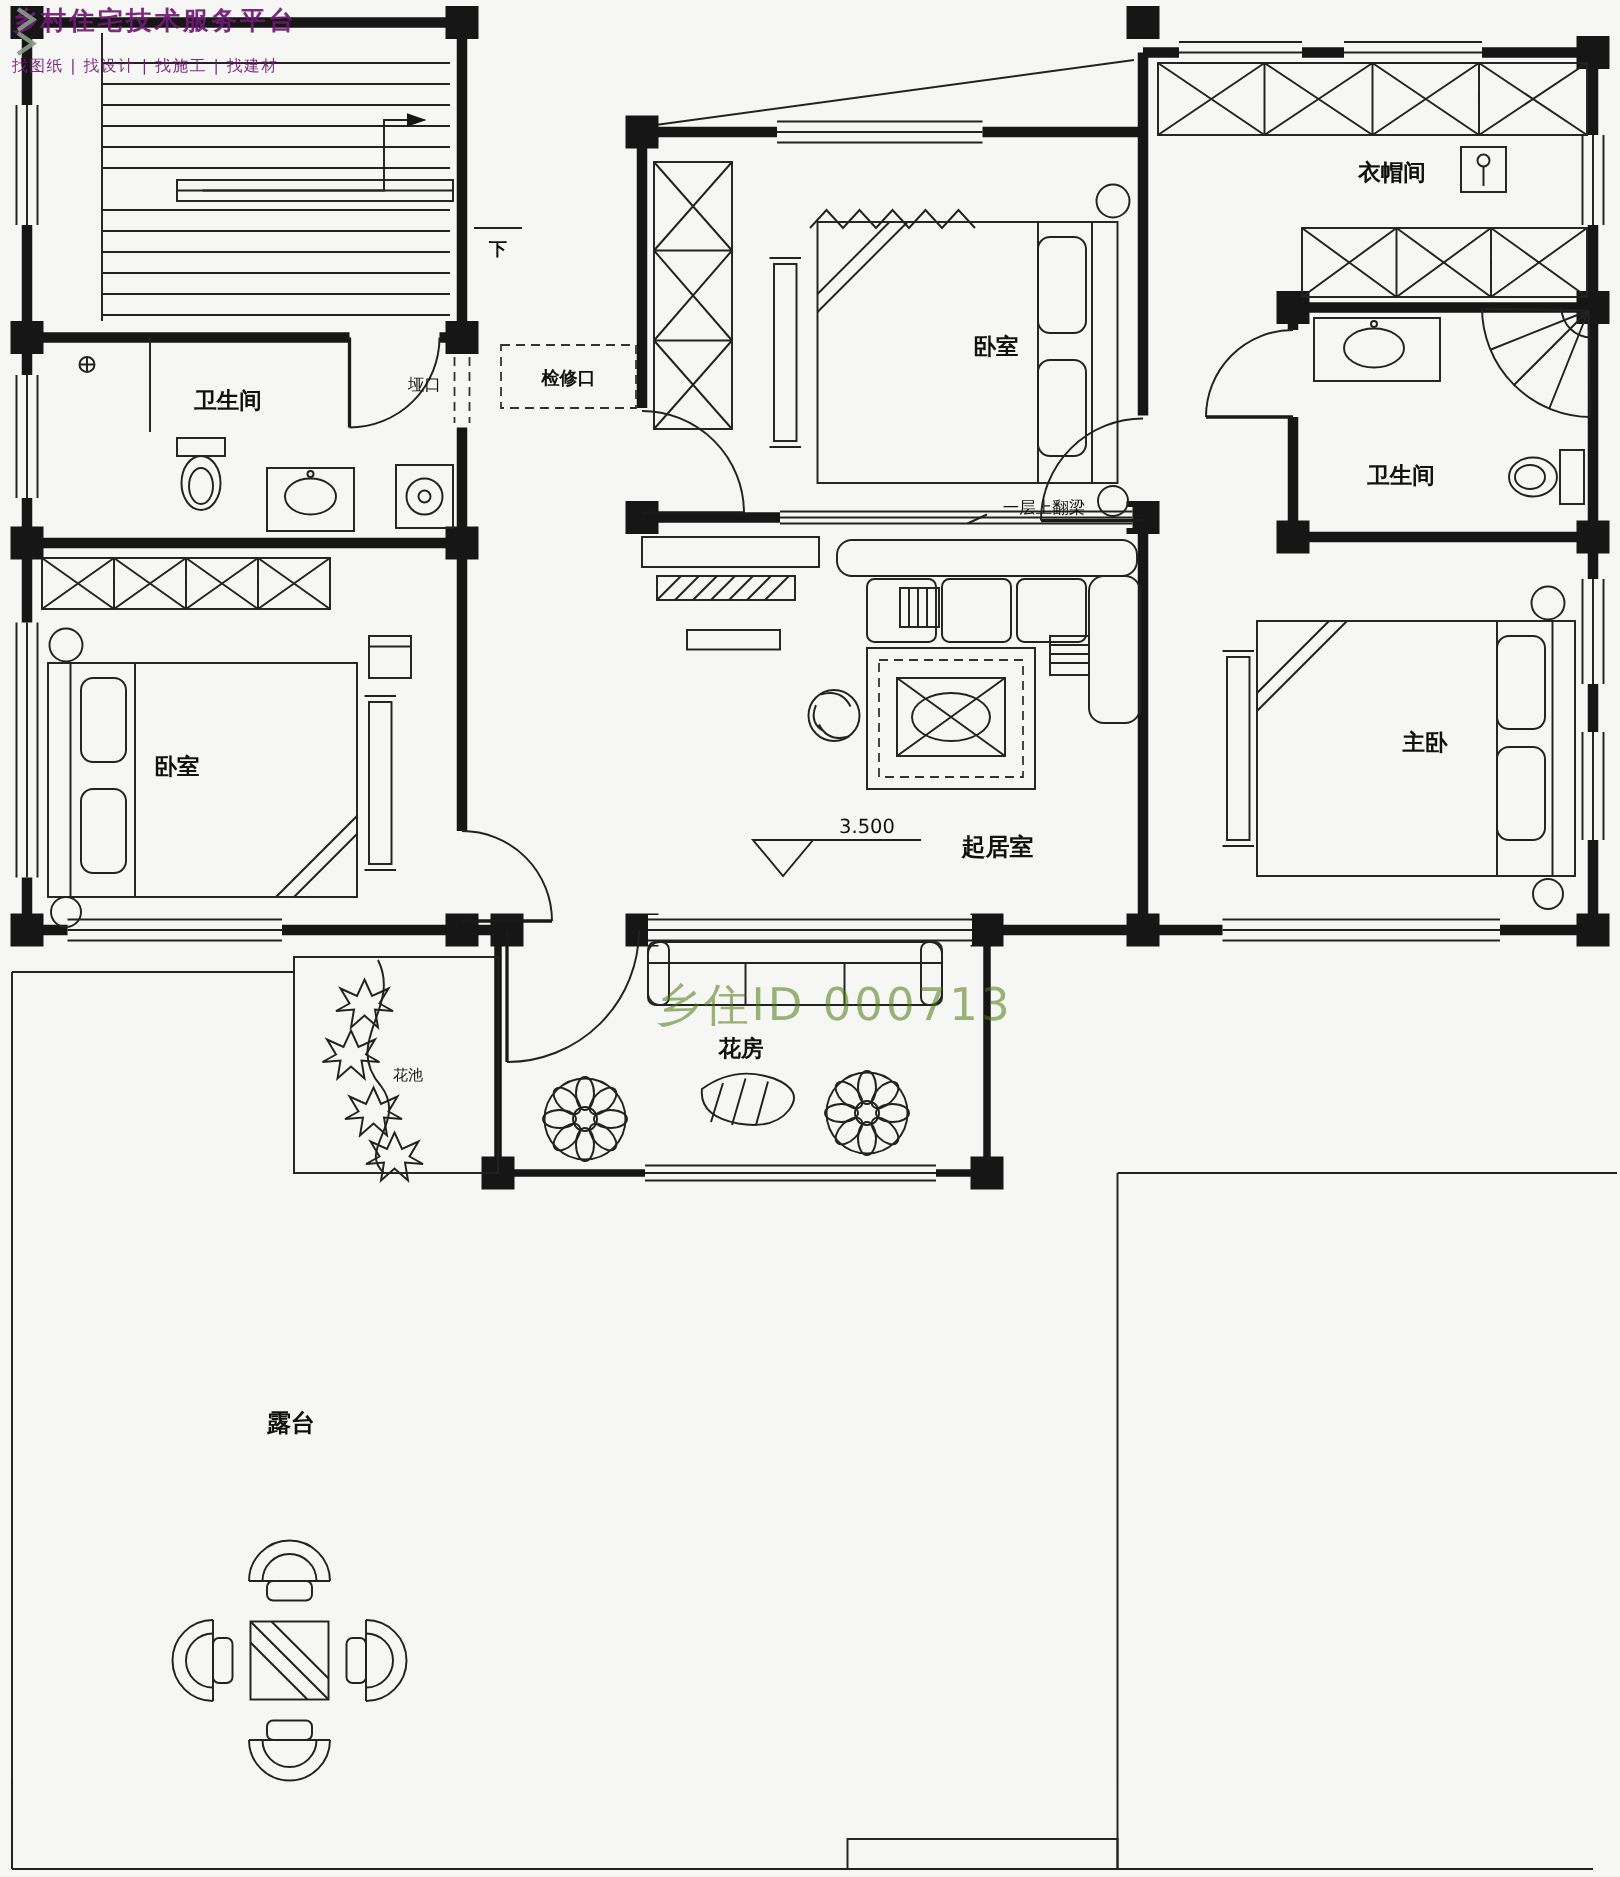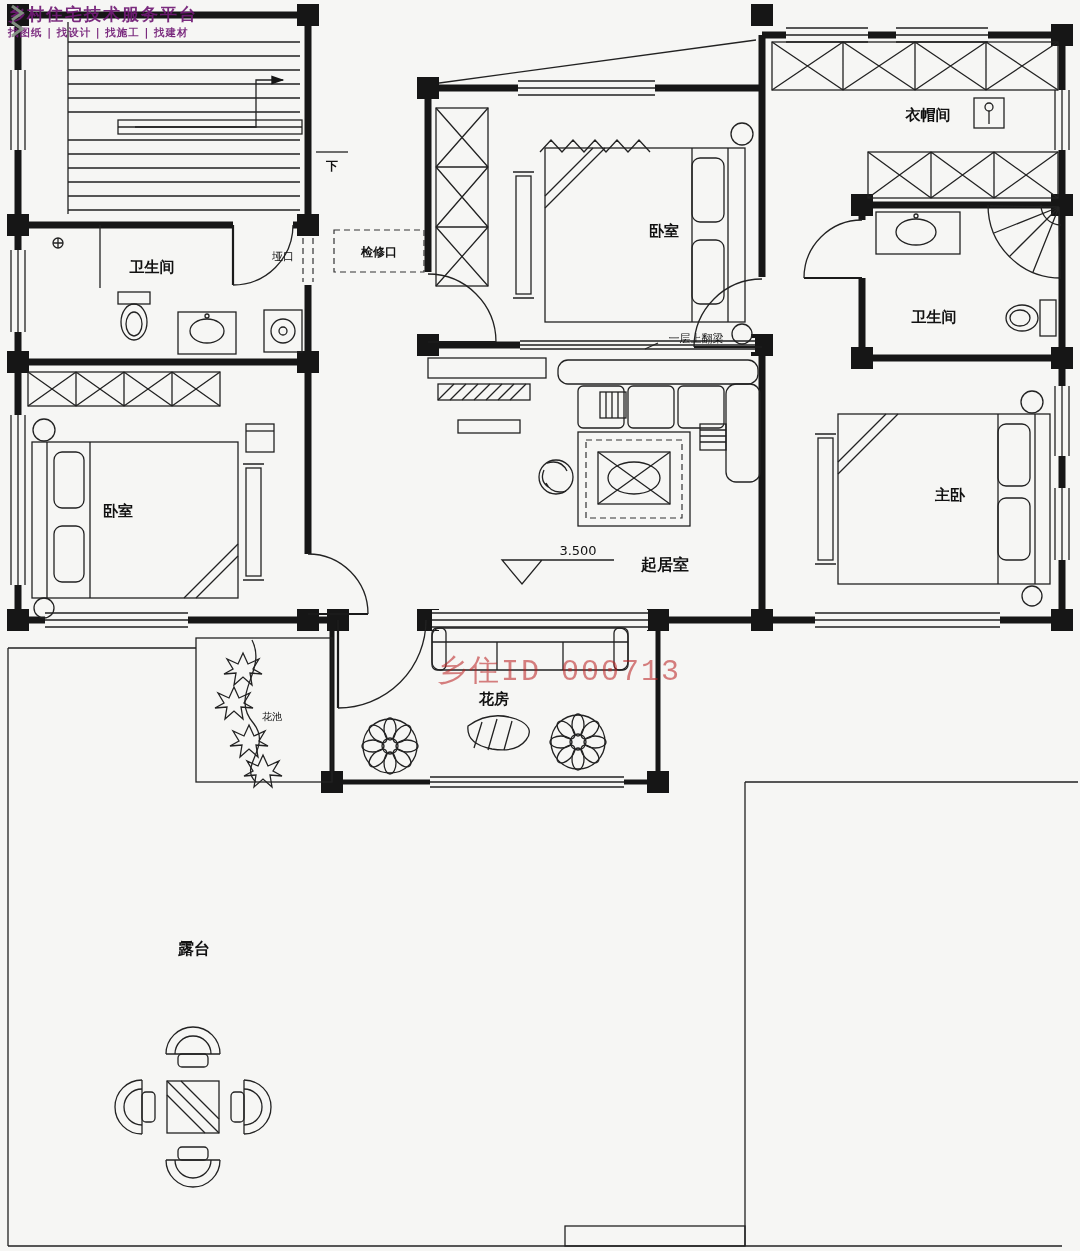--- a/index.html
+++ b/index.html
@@ -16,23 +16,23 @@
   svg text{fill:#111;font-family:"DejaVu Sans","Liberation Sans",sans-serif;}
   .lbl{font-size:15px;font-weight:600;text-anchor:middle;}
   .lbl16{font-size:16px;font-weight:600;text-anchor:middle;}
   .sm{font-size:11px;text-anchor:middle;}
   .sm12{font-size:12px;font-weight:600;text-anchor:middle;}
   .sm10{font-size:10px;text-anchor:middle;}
   .elev{font-size:13px;text-anchor:middle;}
   #logo{position:absolute;left:8px;top:4px;display:flex;gap:7px;align-items:flex-start;
         color:#701a75;opacity:.92;z-index:5;}
   #logo .brand{font-size:17px;font-weight:bold;letter-spacing:2px;line-height:1.2;}
-  #logo .tag{font-size:10.5px;letter-spacing:1px;margin-top:2px;font-weight:bold;}
+  #logo .tag{font-size:10.5px;letter-spacing:1px;margin-top:13px;}
   #wm{position:absolute;left:437px;top:650px;font-size:30px;letter-spacing:2px;
-      color:#b91c1c;opacity:.55;font-weight:500;z-index:4;font-family:Liberation Mono, monospace;}
+      color:#4d7c0f;opacity:.55;font-weight:500;z-index:4;}
 </style>
 </head>
 <body>
 
 <div id="plan">
 
   <div id="logo">
     <svg width="20" height="38" viewBox="0 0 20 38">
       <polyline points="4,2 14,9 4,16" fill="none" stroke="#8b998b" stroke-width="3"></polyline>
       <polyline points="4,18 14,25 4,32" fill="none" stroke="#8b998b" stroke-width="3"></polyline>

